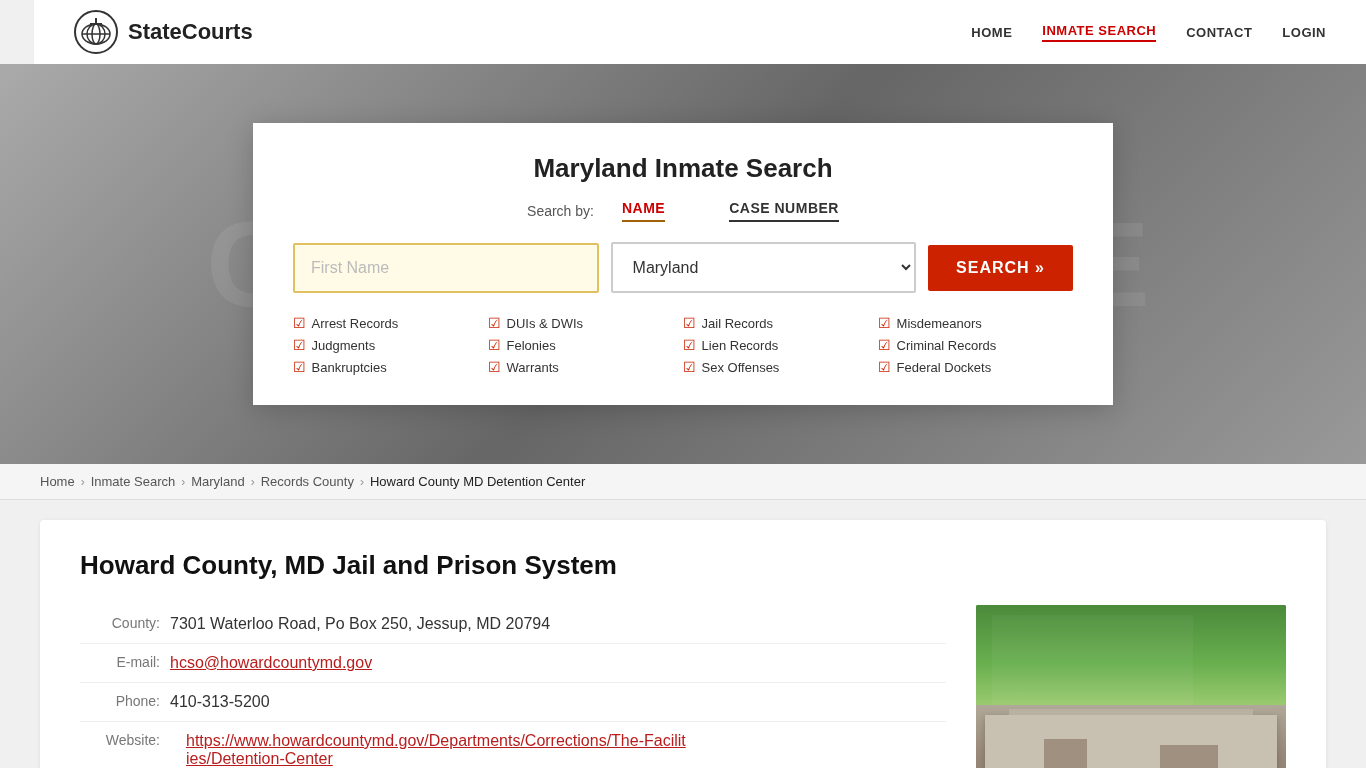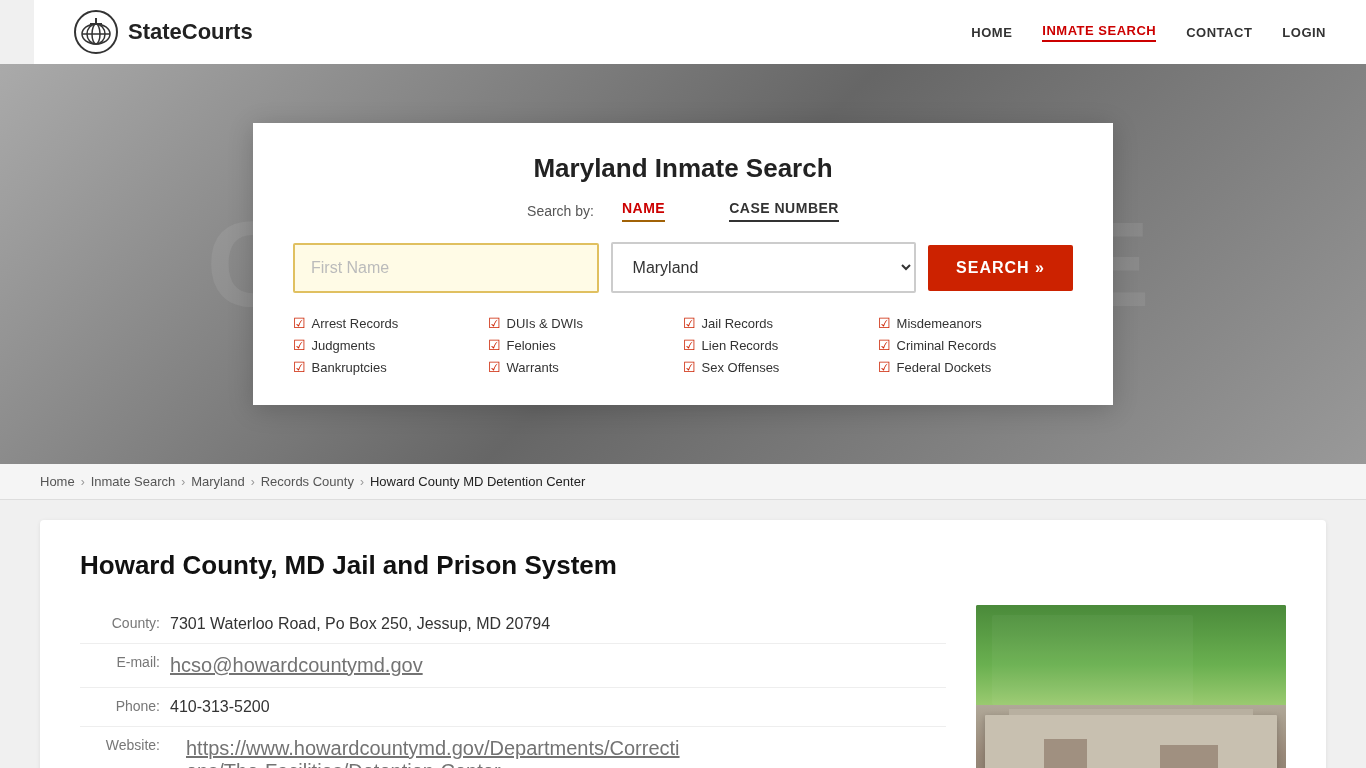--- a/index.html
+++ b/index.html
@@ -236,24 +236,24 @@
       color: #777;
       font-size: 14px;
       min-width: 80px;
       text-align: right;
     }
     .info-value {
       color: #333;
       font-size: 16px;
     }
     .info-link {
-      color: #737373;
+      color: #b91c1c;
       text-decoration: underline;
       cursor: pointer;
-      font-size: 20px;
+      font-size: 16px;
     }
     .facility-image {
       width: 310px;
       height: 200px;
       background: 
         linear-gradient(180deg, #4a7a3a 0%, #6aaa4a 30%, #8aba6a 50%, #c8d890 55%, #888 56%, #999 100%);
       border-radius: 2px;
       flex-shrink: 0;
       position: relative;
       overflow: hidden;

